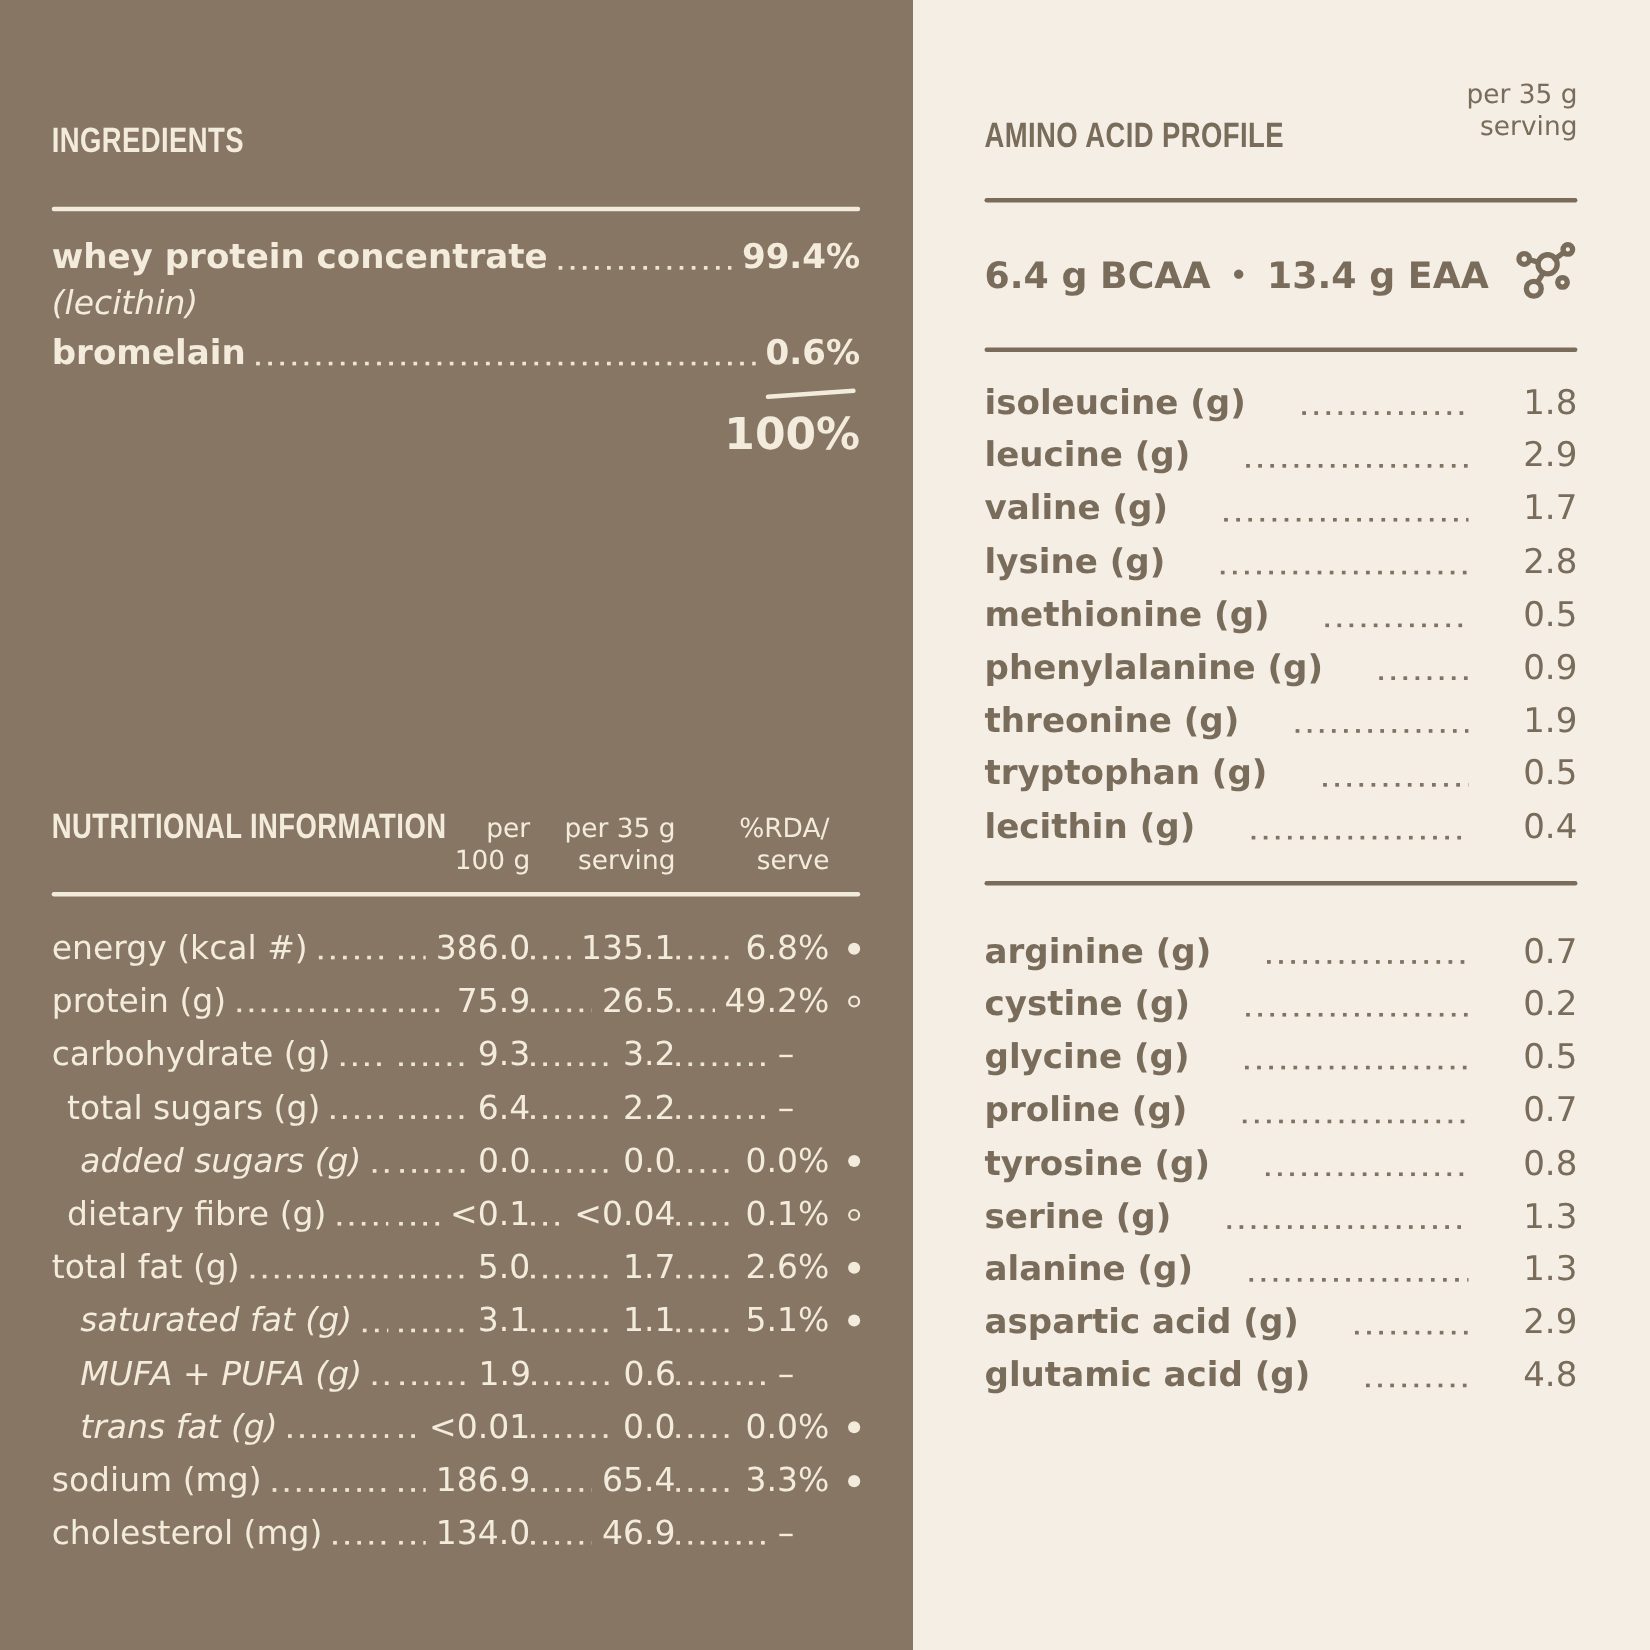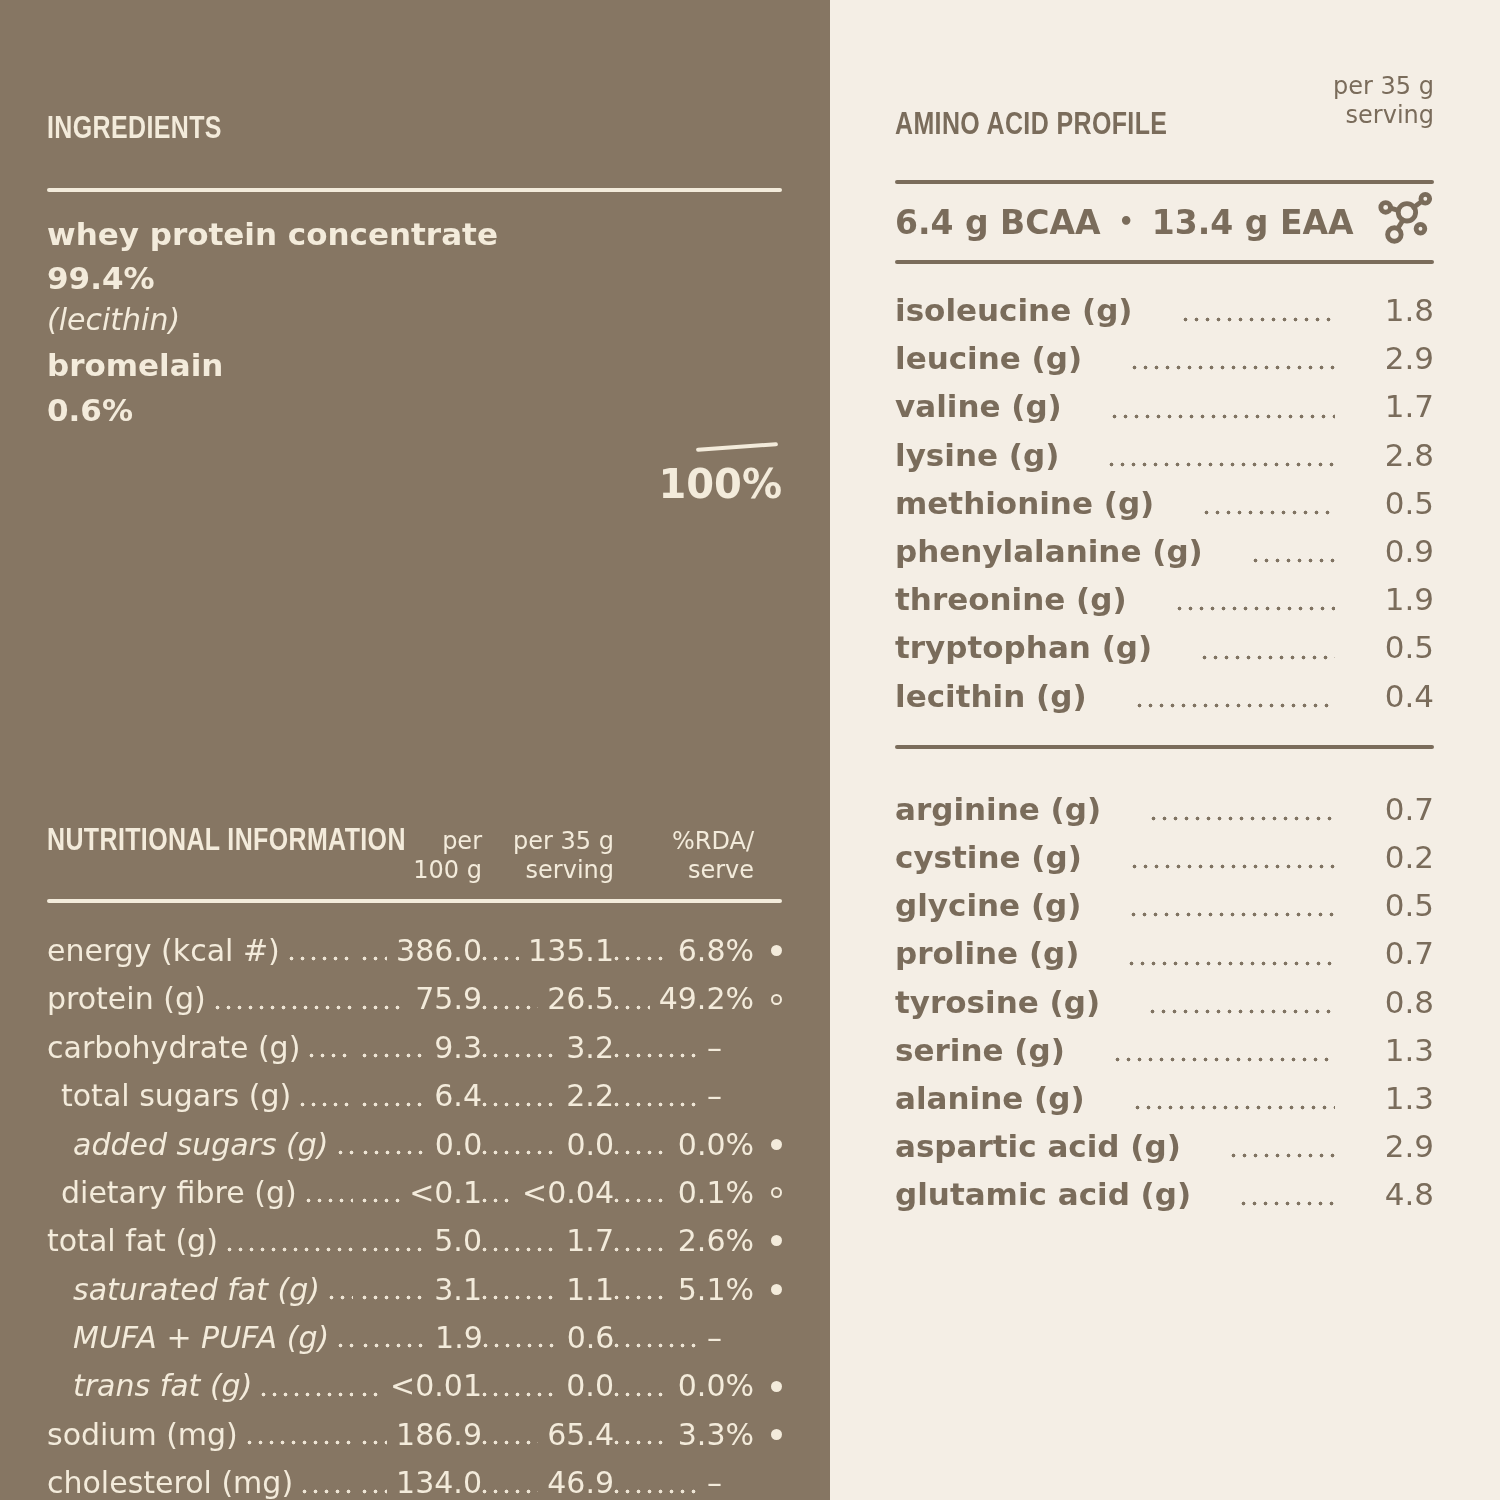--- a/index.html
+++ b/index.html
@@ -34,21 +34,21 @@
   .rule{height:4px;background:currentColor;border-radius:2px;}
   .dots{
     flex:1;min-width:16px;height:5px;margin:0 9px 7px;align-self:flex-end;
     background-image:radial-gradient(circle at 2.5px 2.5px, currentColor 1.8px, transparent 2.1px);
     background-size:11px 5px;background-repeat:repeat-x;
     opacity:.95;
   }
 
   
   .ing-rule{margin:16px 0 24px;}
-  .ing-row{display:flex;align-items:baseline;font-size:31px;font-weight:700;line-height:1.2;flex-direction:column;}
+  .ing-row{display:flex;align-items:baseline;font-size:31px;font-weight:700;line-height:1.2;}
   .ing-note{font-style:italic;font-weight:400;font-size:30px;margin:5px 0 10px;}
   .sum-line{
     width:82px;height:4px;background:currentColor;border-radius:2px;
     margin:16px 4px 12px auto;transform:rotate(-4deg);
   }
   .ing-total{text-align:right;font-size:40px;font-weight:700;}
 
   
   .nutrition{margin-top:288px;}
   .nut-header{display:flex;align-items:flex-end;justify-content:center;}
@@ -72,21 +72,21 @@
   .val{font-weight:400;white-space:nowrap;}
   .c3.dash .val{padding-right:32px;}
   .marker{width:28px;display:flex;justify-content:flex-end;align-self:center;}
   .dot-filled{width:11px;height:11px;border-radius:50%;background:currentColor;}
   .dot-open{width:11px;height:11px;border-radius:50%;border:2.5px solid currentColor;box-sizing:border-box;}
 
   
   .amino-header{display:flex;justify-content:space-between;align-items:flex-start;}
   .serving-note{font-size:24px;line-height:1.2;text-align:right;white-space:pre-line;margin-top:-6px;}
   .amino-rule-top{margin:12px 0 0;}
-  .summary-row{display:flex;align-items:center;padding:7px 0;}
+  .summary-row{display:flex;align-items:center;padding:35px 0;}
   .summary-text{font-size:33px;font-weight:700;display:flex;align-items:center;white-space:nowrap;}
   .summary-sep{margin:0 18px;font-size:24px;}
   .molecule{margin-left:auto;}
   .amino-list{margin-top:28px;}
   .arow{display:flex;align-items:baseline;font-size:31px;line-height:1.2;margin-bottom:11px;gap:41px;}
   .alabel{font-weight:700;white-space:nowrap;}
   .aval{font-weight:400;white-space:nowrap;}
   .group-divider{margin:30px 0 42px;}
 </style>
 </head>

